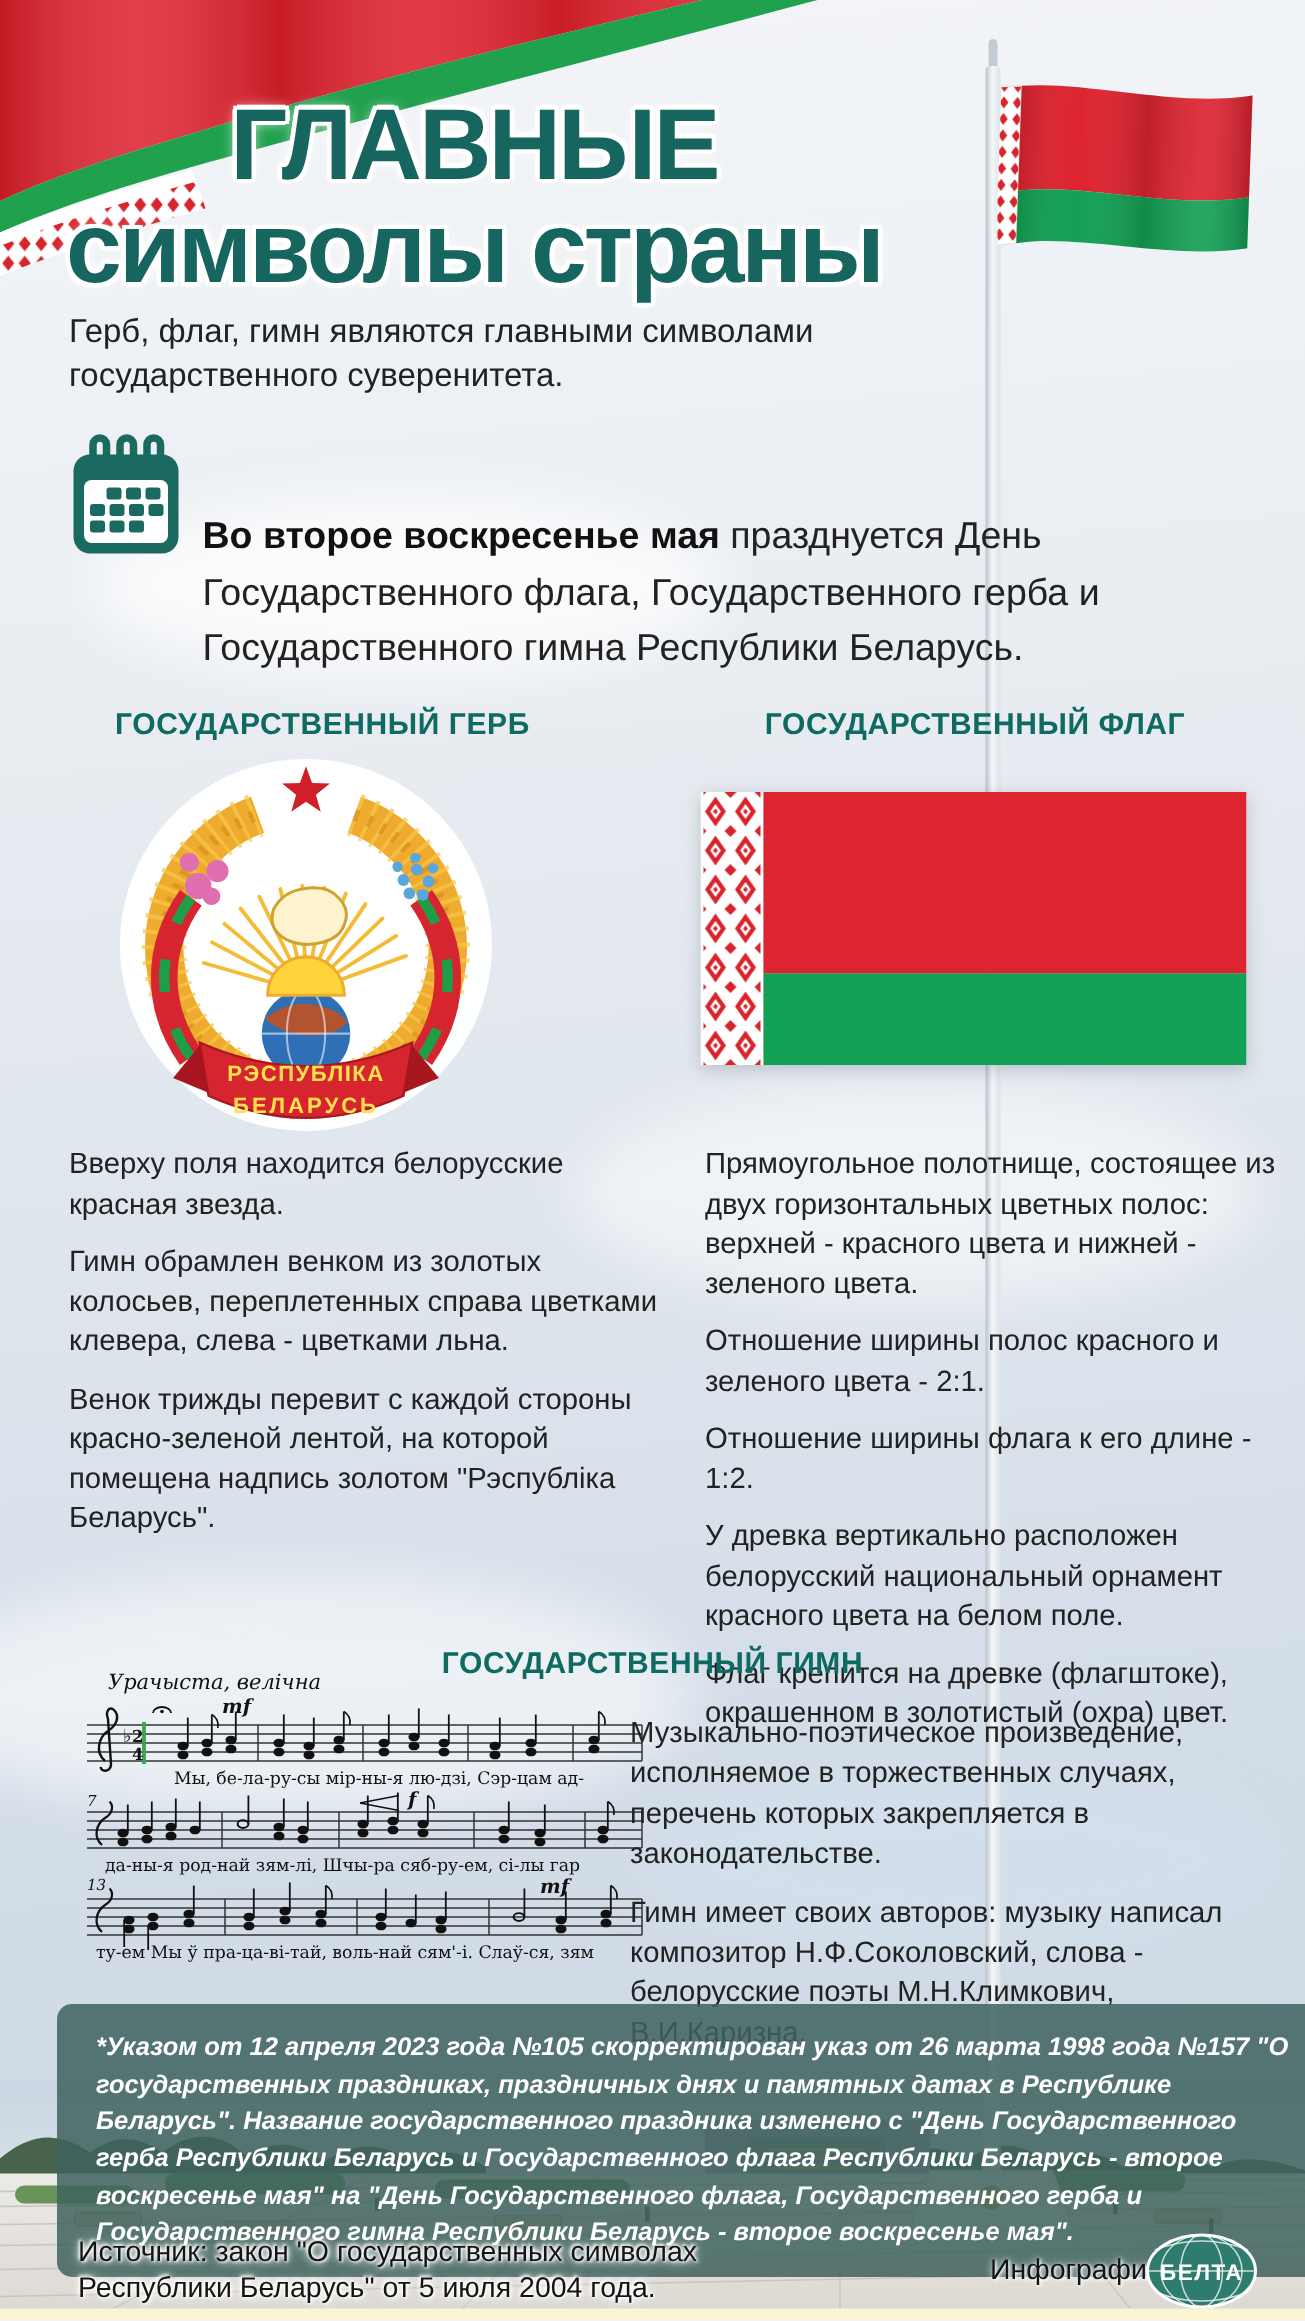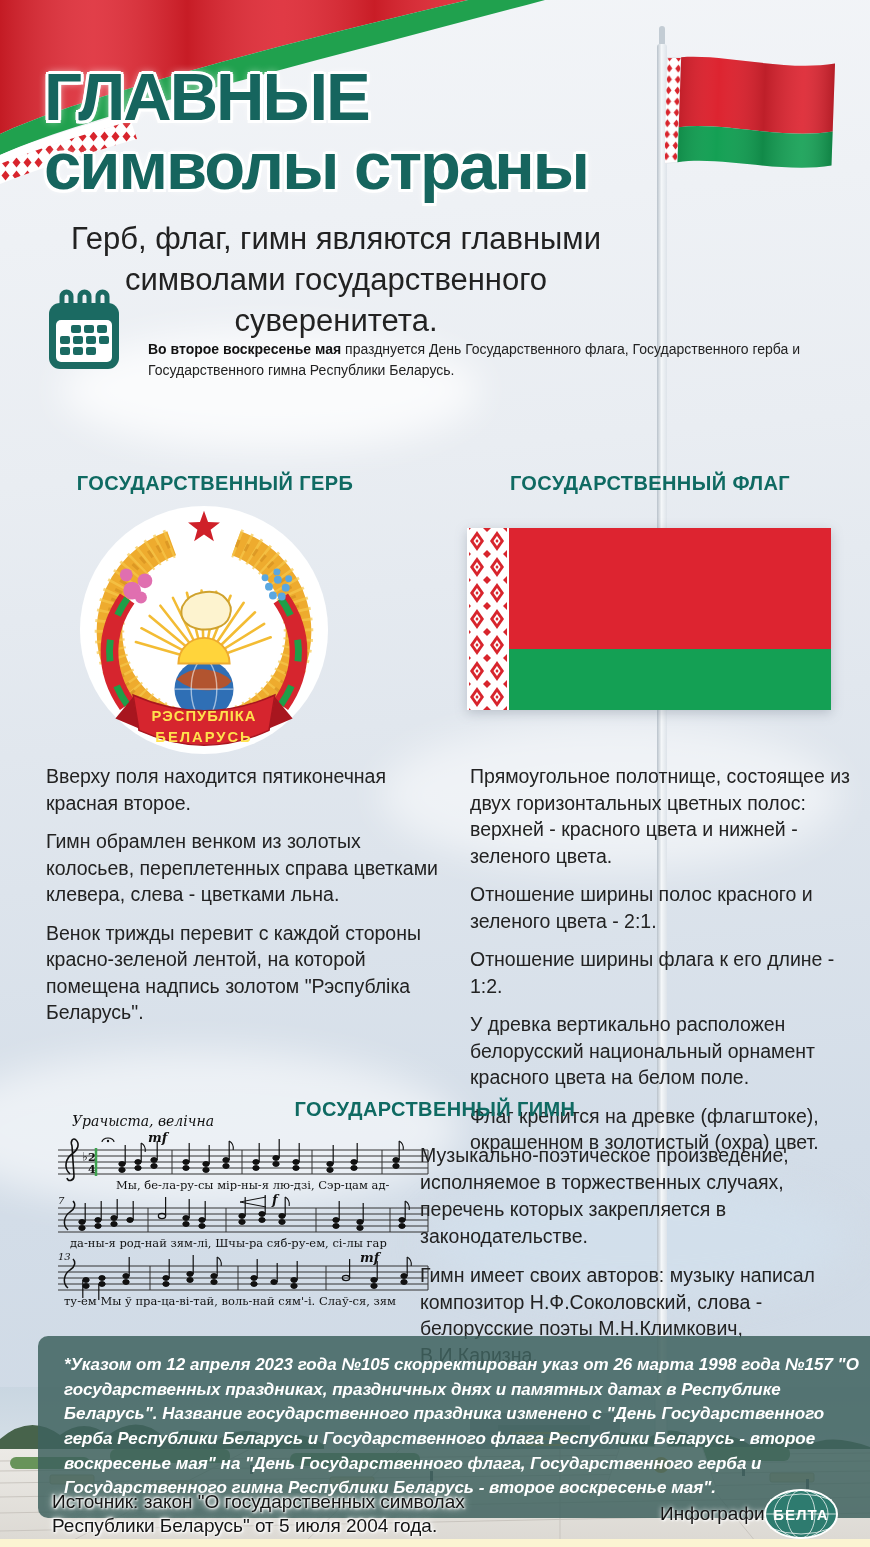--- a/index.html
+++ b/index.html
@@ -15,26 +15,26 @@
   .c4{left:430px;top:1180px;width:420px;height:120px;background:rgba(210,224,236,.8);}
 
   .pole{position:absolute;left:657px;top:44px;width:10px;height:1346px;
     background:linear-gradient(90deg,#b9c2cb,#f4f7f9 45%,#dde3e9);border-radius:3px;}
   .pole-finial{position:absolute;left:659px;top:26px;width:6px;height:20px;background:#c3ccd4;border-radius:3px;}
 
   .title{position:absolute;left:44px;top:42px;line-height:1.02;font-weight:bold;
     color:#16655e;letter-spacing:-2px;
     text-shadow:3px 0 0 #fff,-3px 0 0 #fff,0 3px 0 #fff,0 -3px 0 #fff,
       2.5px 2.5px 0 #fff,-2.5px -2.5px 0 #fff,2.5px -2.5px 0 #fff,-2.5px 2.5px 0 #fff,0 0 10px #fff;}
-  .title .l1{font-size:67px;display:block;}
+  .title .l1{font-size:67px;display:block;text-align:center;}
   .title .l2{font-size:67px;display:block;}
-  .subtitle{position:absolute;left:46px;top:219px;width:580px;font-size:31px;line-height:1.32;color:#222;text-align:center;}
+  .subtitle{position:absolute;left:46px;top:206px;width:580px;font-size:22px;line-height:1.32;color:#222;}
 
   .cal-icon{position:absolute;left:42px;top:288px;}
-  .cal-text{position:absolute;left:148px;top:302px;width:710px;font-size:14px;line-height:1.5;color:#222;margin-top:37px;}
+  .cal-text{position:absolute;left:135px;top:302px;width:710px;font-size:25px;line-height:1.5;color:#222;margin-top:37px;}
   .cal-text b{color:#111;}
   .note-2023{position:absolute;left:46px;top:386px;width:740px;font-size:21.5px;line-height:1.42;color:#222;}
 
   .col-heading{position:absolute;top:472px;font-size:20px;font-weight:bold;color:#0f6a62;letter-spacing:.4px;text-align:center;}
   .h-emblem{left:35px;width:360px;}
   .h-flag{left:465px;width:370px;}
 
   .emblem{position:absolute;left:76px;top:496px;width:256px;height:268px;}
   .flag-main{position:absolute;left:467px;top:528px;width:364px;height:182px;filter:drop-shadow(0 3px 6px rgba(60,70,90,.25));}
 
@@ -217,21 +217,21 @@
         <path d="M0,-4 L4,0 L0,4 L-4,0 Z M20,-4 L24,0 L20,4 L16,0 Z M0,22 L4,26 L0,30 L-4,26 Z M20,22 L24,26 L20,30 L16,26 Z" fill="#d8242c"></path>
       </pattern>
     </defs>
     <rect x="0" y="0" width="42" height="182" fill="#fff"></rect>
     <rect x="2" y="0" width="38" height="182" fill="url(#orn-flag)"></rect>
     <rect x="42" y="0" width="322" height="121" fill="#dd2430"></rect>
     <rect x="42" y="121" width="322" height="61" fill="#14a054"></rect>
   </svg>
 
   <div class="col col-left">
-    <p>Вверху поля находится пятиконечная красная второе.</p>
+    <p>Вверху поля находится белорусские красная звезда.</p>
     <p>Гимн обрамлен венком из золотых колосьев, переплетенных справа цветками клевера, слева - цветками льна.</p>
     <p>Венок трижды перевит с каждой стороны красно-зеленой лентой, на которой помещена надпись золотом "Рэспубліка Беларусь".</p>
   </div>
 
   <div class="col col-right">
     <p>Прямоугольное полотнище, состоящее из двух горизонтальных цветных полос: верхней - красного цвета и нижней - зеленого цвета.</p>
     <p>Отношение ширины полос красного и зеленого цвета - 2:1.</p>
     <p>Отношение ширины флага к его длине - 1:2.</p>
     <p>У древка вертикально расположен белорусский национальный орнамент красного цвета на белом поле.</p>
     <p>Флаг крепится на древке (флагштоке), окрашенном в золотистый (охра) цвет.</p>

